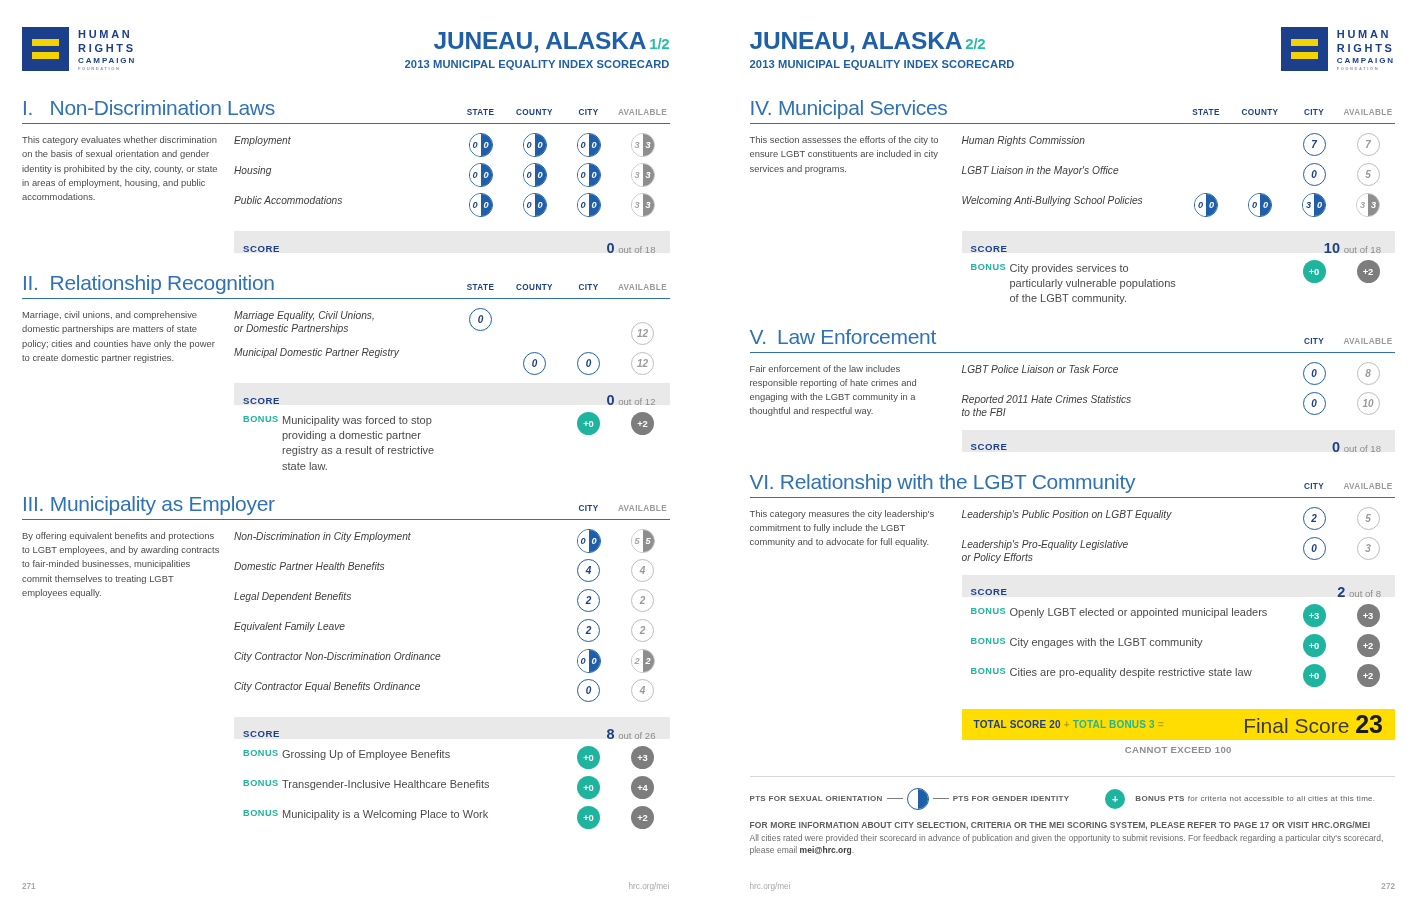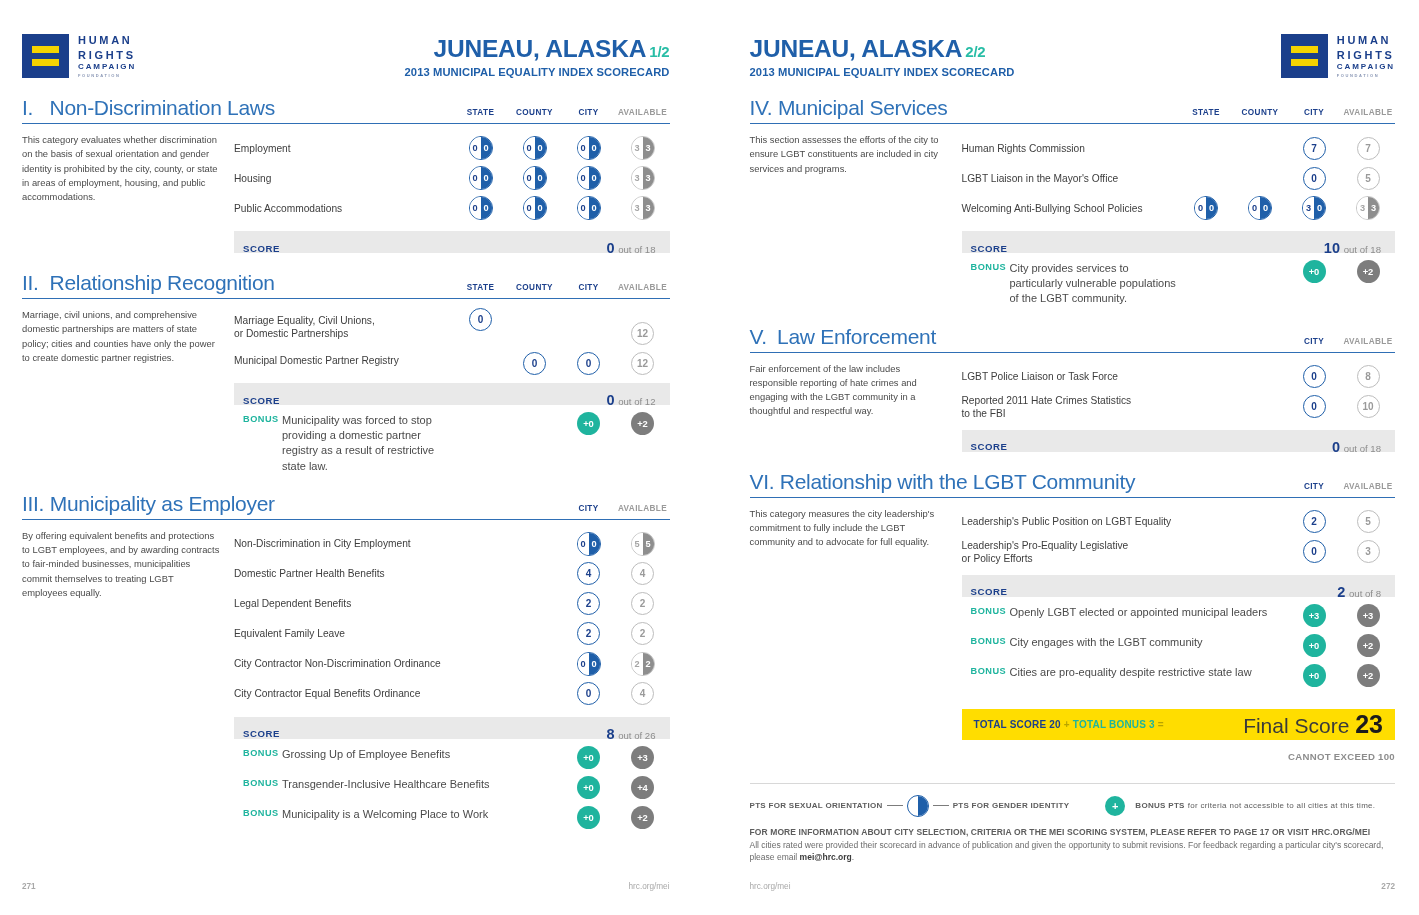--- a/index.html
+++ b/index.html
@@ -12,21 +12,21 @@
     color: #333;
     overflow: hidden;
   }
 
   .spread { display: flex; width: 1419px; height: 915px; position: relative; }
   .page { width: 709.5px; height: 915px; position: relative; }
   .page.left  { padding: 20px 40px 0 22px; }
   .page.right { padding: 20px 24px 0 40px; }
 
   
-  .pg-header { display: flex; align-items: flex-end; height: 58px; gap: 40px; }
+  .pg-header { display: flex; align-items: center; height: 58px; gap: 40px; }
 
   .hrc-logo { display: flex; align-items: center; gap: 9px; }
   .hrc-mark {
     width: 47px; height: 44px; background: #1b3f8b;
     display: flex; flex-direction: column; justify-content: center;
     align-items: center; gap: 6px; flex: none;
   }
   .hrc-bar { width: 27px; height: 7px; background: #f5d300; }
   .hrc-words { line-height: 1.32; color: #1b3f8b; }
   .hrc-words div { font-size: 11px; letter-spacing: 2.7px; font-weight: 700; }
@@ -66,22 +66,23 @@
 
   .sec-body { display: flex; margin-top: 9px; }
   .sec-desc {
     width: 212px; flex: none; font-size: 9.4px; line-height: 1.52;
     color: #4a4a4a; padding-right: 14px;
   }
   .sec-rows { flex: 1; }
 
   
   .crit {
-    display: flex; align-items: center; position: relative;
+    display: flex; align-items: flex-start; position: relative;
     min-height: 30px;
+    font-style: italic;
   }
   .crit-label {
     flex: 1; font-size: 10.2px; color: #3d3d3d; line-height: 1.32;
     padding-top: 1px;
   }
   .marks { display: flex; flex: none; }
   .slot { width: 54px; display: flex; justify-content: center; }
 
   
   .circ {
@@ -145,22 +146,22 @@
     background: #ffdd00; display: flex; align-items: center;
     justify-content: space-between; height: 31px; padding: 0 12px;
     margin-top: 22px;
   }
   .total-left { font-size: 10px; font-weight: 700; color: #1b3f8b; letter-spacing: 0.2px; }
   .total-left .bonus-t { color: #1fb49e; }
   .total-left .eq { color: #b8a400; }
   .total-right { font-size: 21px; color: #3a3a3a; font-weight: 400; }
   .total-right b { font-size: 25px; font-weight: 700; color: #1c1c1c; }
   .cannot {
-    text-align: right; font-size: 9.6px; font-weight: 700;
-    color: #8d8d8d; letter-spacing: 0.3px; margin-top: 11px;
+    text-align: center; font-size: 9.6px; font-weight: 700;
+    color: #8d8d8d; letter-spacing: 0.3px; margin-top: 4px;
   }
 
   
   .legend-rule { border-top: 1px solid #d8d8d8; margin-top: 21px; }
   .legend {
     display: flex; align-items: center; margin-top: 11px;
     font-size: 8px; font-weight: 700; color: #5d5d5d; letter-spacing: 0.3px;
   }
   .legend .dash { width: 16px; height: 1.3px; background: #7c7c7c; margin: 0 4px; }
   .legend-split {

